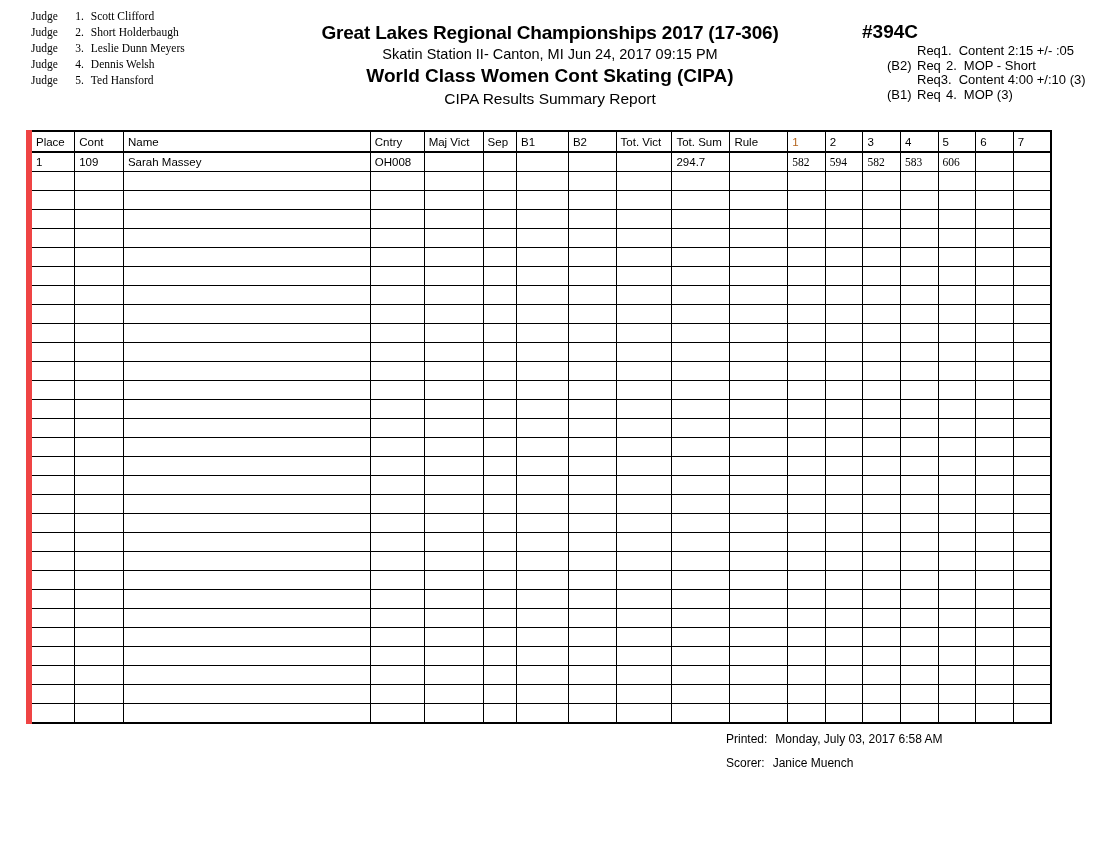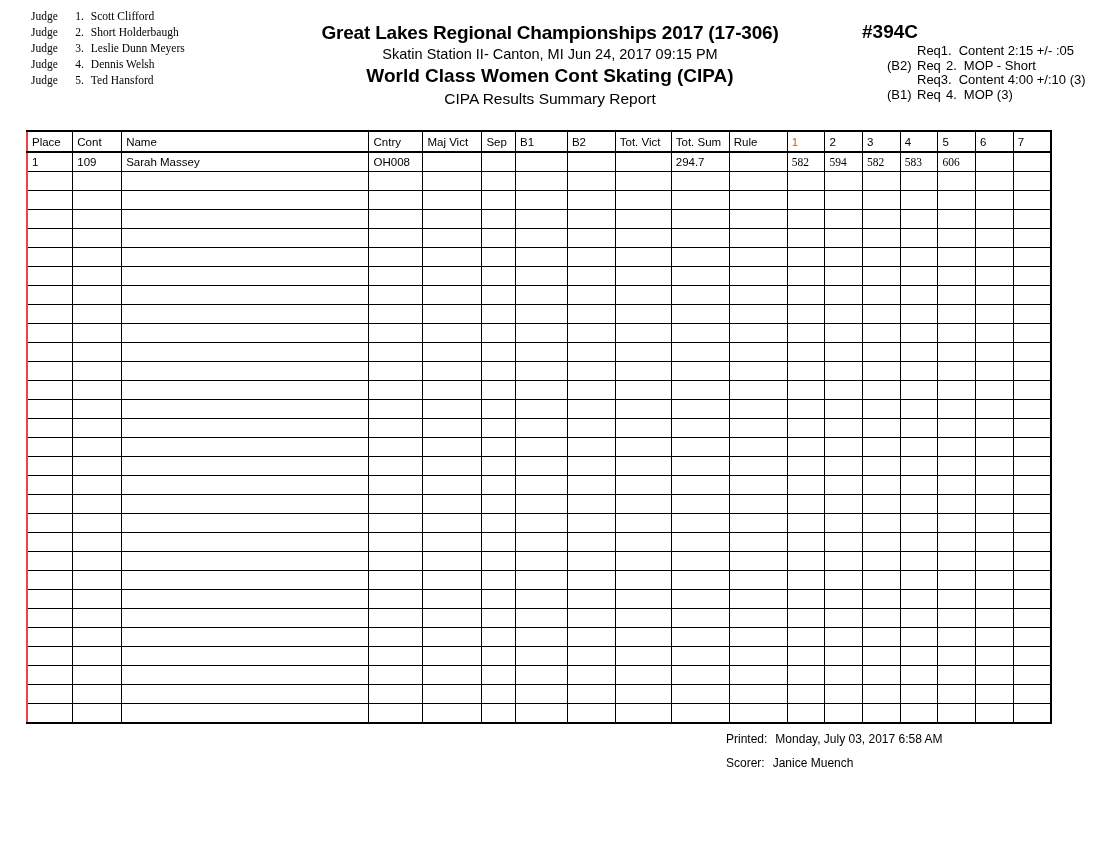--- a/index.html
+++ b/index.html
@@ -123,21 +123,21 @@
   }
   #results-table thead th {
     border-bottom: 2px solid #000000;
     height: 19px;
   }
   #results-table tbody tr:last-child td {
     border-bottom: 2px solid #000000;
   }
   #results-table td:first-child,
   #results-table th:first-child {
-    border-left: 2px solid #ef4444;
+    border-left: 6px solid #ef4444;
   }
   #results-table td:last-child,
   #results-table th:last-child {
     border-right: 2px solid #000000;
   }
   #results-table thead th:first-child,
   #results-table thead th:last-child { border-top: 2px solid #000000; }
   #results-table thead th { border-top: 2px solid #000000; }
   .c-num   { text-align: center; }
   .judge-head { text-align: center; }

